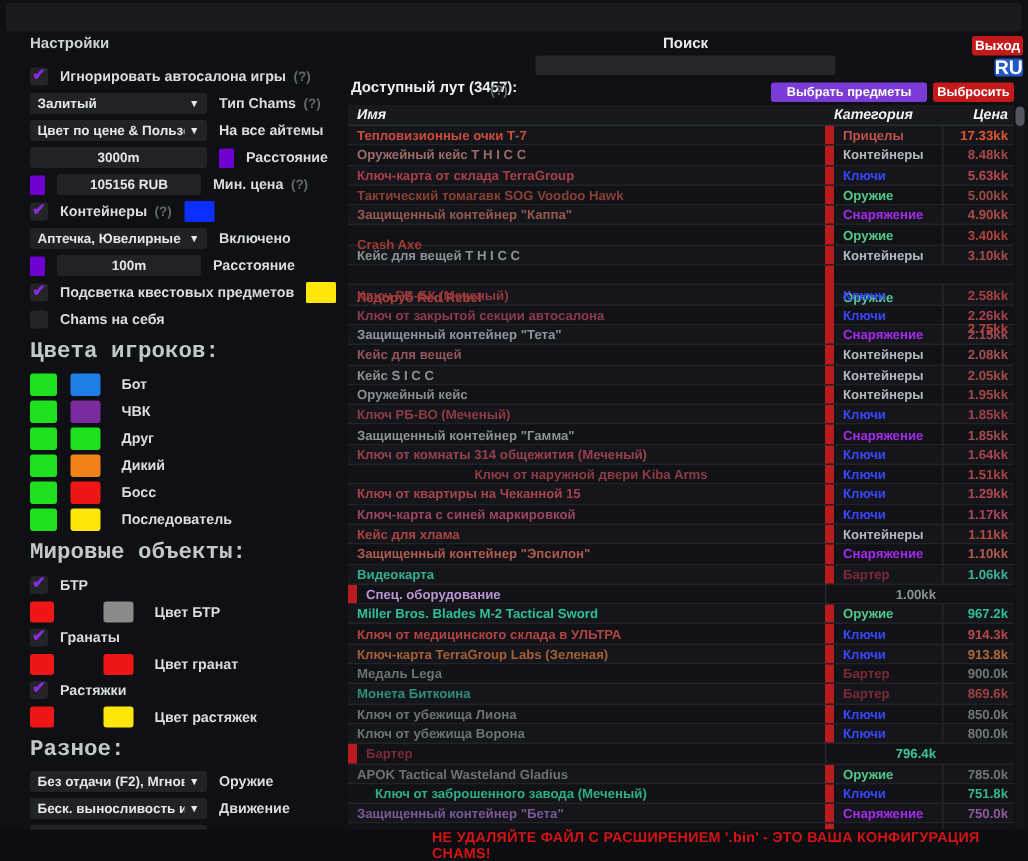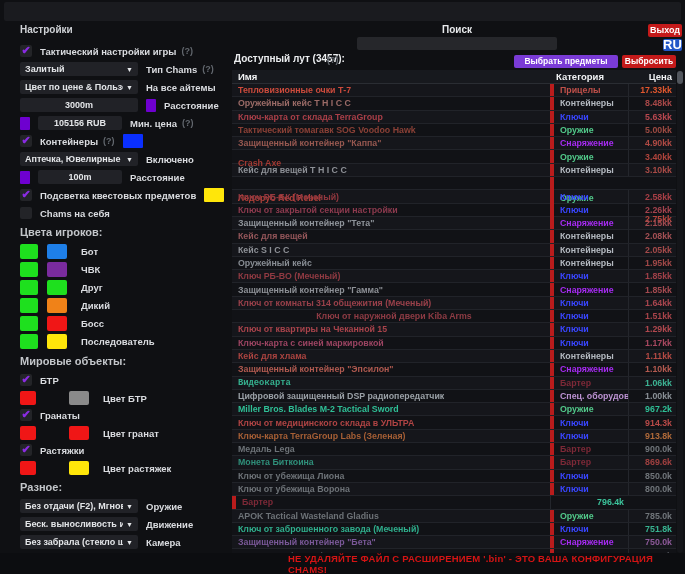--- a/index.html
+++ b/index.html
@@ -20,23 +20,23 @@
   .tick{color:#8a2be2;font-size:11px;font-weight:bold;line-height:1;transform:translateY(-1px);}
   .s-label{font-size:9.5px;font-weight:bold;color:#dadce0;}
   .help{font-size:9px;font-weight:bold;color:#63686f;margin-left:5px;}
   .dd{width:118px;height:14px;background:#212227;border-radius:2px;display:flex;align-items:center;
       padding:0 5px;box-sizing:border-box;margin-right:8px;flex:0 0 auto;overflow:hidden;}
   .dd-val{font-size:9px;font-weight:bold;color:#e4e6e9;flex:1;overflow:hidden;white-space:nowrap;}
   .dd-arrow{font-size:7px;color:#e4e6e9;margin-left:3px;}
   .inp{width:118px;height:14px;background:#212227;border:none;border-radius:2px;color:#e4e6e9;
        font-family:"Liberation Sans",sans-serif;font-size:9px;font-weight:bold;text-align:center;
        margin-right:8px;flex:0 0 auto;box-sizing:border-box;}
-  .inp.narrow{width:84px;}
+  .inp.narrow{width:96px;}
   .sw{width:10px;height:13px;border-radius:1px;flex:0 0 auto;margin-right:8px;}
-  .sec-title{font-size:11px;font-weight:bold;color:#c3c6ca;margin:6px 0 6px 0;}
+  .sec-title{font-size:15px;font-weight:bold;color:#c3c6ca;margin:6px 0 6px 0;font-family:Liberation Mono, monospace;}
   .pc-row{display:flex;align-items:center;height:15px;margin-bottom:3px;}
   .pc-row .sw1{width:18px;height:15px;border-radius:2px;margin-right:9px;}
   .pc-row .sw2{width:20px;height:15px;border-radius:2px;margin-right:14px;}
   .pc-row .s-label{font-size:9.5px;}
   .wc-row{display:flex;align-items:center;height:14px;margin-bottom:3px;}
   .wc-row .sw1{width:16px;height:14px;border-radius:2px;margin-right:33px;}
   .wc-row .sw2{width:20px;height:14px;border-radius:2px;margin-right:14px;}
 
   
   .search-label{position:absolute;left:357px;top:24px;width:200px;text-align:center;
@@ -47,28 +47,28 @@
   .btn-exit{left:648px;top:24px;width:34px;height:13px;line-height:13px;font-size:9px;background:#c41a1a;}
   .btn-lang{left:663px;top:39px;width:19px;height:12px;line-height:12px;font-size:13px;background:#2257c8;}
   .loot-title{position:absolute;left:234px;top:53px;font-size:10px;font-weight:bold;color:#eceef0;}
   .loot-help{position:absolute;left:327px;top:55px;font-size:9px;font-weight:bold;color:#63686f;}
   .btn-kappa{left:514px;top:55px;width:104px;height:13px;line-height:13px;font-size:8.5px;background:#7a3bd6;}
   .btn-drop{left:622px;top:55px;width:54px;height:13px;line-height:13px;font-size:8.5px;background:#c41a1a;}
 
   
   .loot-table{position:absolute;left:232px;top:70px;width:444px;height:483px;overflow:hidden;}
   .t-head,.t-row{display:grid;grid-template-columns:318px 78px 48px;align-items:center;}
-  .t-head{height:13px;background:#17191e;border-bottom:1px solid #2a2d33;}
+  .t-head{height:13px;background:#17191e;border-bottom:1px solid #2a2d33;font-style:italic;}
   .t-head span{font-size:9.5px;font-weight:bold;color:#f0f2f4;padding-left:6px;}
   .t-head span:last-child{text-align:right;padding-right:4px;}
   .t-row{height:12.3px;border-bottom:1px solid #212329;}
   .t-row:nth-child(odd){background:#15161b;}
   .t-row:nth-child(even){background:#111216;}
   .t-cell{font-size:8.8px;font-weight:bold;overflow:hidden;white-space:nowrap;padding-left:6px;}
-  .t-cat{border-left:4px solid #b91c1c;height:100%;display:flex;align-items:center;box-sizing:border-box;}
+  .t-cat{border-left:6px solid #b91c1c;height:100%;display:flex;align-items:center;box-sizing:border-box;}
   .t-price{text-align:center;padding-right:4px;border-left:1px solid #24262c;height:100%;
            display:flex;align-items:center;justify-content:flex-end;box-sizing:border-box;padding-left:17px;}
   .scrollbar{position:absolute;left:677px;top:70px;width:6px;height:483px;background:#141519;border-radius:3px;}
   .scroll-thumb{position:absolute;left:0;top:1px;width:6px;height:13px;background:#52565d;border-radius:3px;}
 
   
   .footer{position:absolute;left:0;right:0;bottom:0;height:21px;background:#0c0d10;
     display:flex;align-items:center;}
   .footer span{margin-left:288px;font-size:9.5px;font-weight:bold;color:#d51414;letter-spacing:.2px;}
 </style>
@@ -77,21 +77,21 @@
 
 <div class="titlebar"></div>
 
 <div class="sidebar">
   <div class="sb-title">Настройки</div>
 
   <div class="s-row">
     <span class="cb">
         <span class="tick">✔</span>
       </span>
-    <span class="s-label">Тактический настройки игры</span>
+    <span class="s-label">Игнорировать автосалона игры</span>
     <span class="help">(?)</span>
   </div>
 
   <div class="s-row">
     <div class="dd">
       <span class="dd-val">Залитый</span>
       <span class="dd-arrow">▼</span>
     </div>
     <span class="s-label">Тип Chams</span>
     <span class="help">(?)</span>
@@ -320,21 +320,21 @@
         <span class="t-cell" style="color: rgb(178, 64, 56);">Ледоруб Red Rebel</span>
         <span class="t-cell t-cat" style="color: rgb(82, 201, 138);">Оружие</span>
         <span class="t-cell t-price" style="color: rgb(184, 69, 60); margin-top: 42px;">2.75kk</span>
       </div>
       <div class="t-row">
         <span class="t-cell" style="color: rgb(147, 56, 63);">Ключ РБ-БК (Меченый)</span>
         <span class="t-cell t-cat" style="color: rgb(57, 70, 255);">Ключи</span>
         <span class="t-cell t-price" style="color: rgb(168, 63, 70);">2.58kk</span>
       </div>
       <div class="t-row">
-        <span class="t-cell" style="color: rgb(140, 58, 78);">Ключ от закрытой секции настройки</span>
+        <span class="t-cell" style="color: rgb(140, 58, 78);">Ключ от закрытой секции автосалона</span>
         <span class="t-cell t-cat" style="color: rgb(57, 70, 255);">Ключи</span>
         <span class="t-cell t-price" style="color: rgb(164, 67, 78);">2.26kk</span>
       </div>
       <div class="t-row">
         <span class="t-cell" style="color: rgb(143, 148, 155);">Защищенный контейнер "Тета"</span>
         <span class="t-cell t-cat" style="color: rgb(165, 43, 240);">Снаряжение</span>
         <span class="t-cell t-price" style="color: rgb(160, 74, 80);">2.15kk</span>
       </div>
       <div class="t-row">
         <span class="t-cell" style="color: rgb(148, 86, 90);">Кейс для вещей</span>
@@ -385,26 +385,25 @@
         <span class="t-cell" style="color: rgb(171, 68, 64);">Кейс для хлама</span>
         <span class="t-cell t-cat" style="color: rgb(180, 185, 192);">Контейнеры</span>
         <span class="t-cell t-price" style="color: rgb(180, 74, 68);">1.11kk</span>
       </div>
       <div class="t-row">
         <span class="t-cell" style="color: rgb(176, 90, 80);">Защищенный контейнер "Эпсилон"</span>
         <span class="t-cell t-cat" style="color: rgb(165, 43, 240);">Снаряжение</span>
         <span class="t-cell t-price" style="color: rgb(180, 90, 80);">1.10kk</span>
       </div>
       <div class="t-row">
-        <span class="t-cell" style="color: rgb(53, 176, 142); font-family: Liberation Mono, monospace;">Видеокарта</span>
+        <span class="t-cell" style="color: rgb(53, 176, 142);">Видеокарта</span>
         <span class="t-cell t-cat" style="color: rgb(124, 41, 55);">Бартер</span>
         <span class="t-cell t-price" style="color: rgb(61, 179, 148);">1.06kk</span>
       </div>
       <div class="t-row">
-        <span class="t-cell" style="color: rgb(154, 160, 166);">Цифровой защищенный DSP радиопередатчик</span>
         <span class="t-cell t-cat" style="color: rgb(189, 147, 211);">Спец. оборудование</span>
         <span class="t-cell t-price" style="color: rgb(138, 144, 150);">1.00kk</span>
       </div>
       <div class="t-row">
         <span class="t-cell" style="color: rgb(47, 191, 150);">Miller Bros. Blades M-2 Tactical Sword</span>
         <span class="t-cell t-cat" style="color: rgb(82, 201, 138);">Оружие</span>
         <span class="t-cell t-price" style="color: rgb(47, 191, 150);">967.2k</span>
       </div>
       <div class="t-row">
         <span class="t-cell" style="color: rgb(176, 68, 68);">Ключ от медицинского склада в УЛЬТРА</span>
@@ -439,21 +438,21 @@
       <div class="t-row">
         <span class="t-cell t-cat" style="color: rgb(124, 41, 55);">Бартер</span>
         <span class="t-cell t-price" style="color: rgb(60, 196, 156);">796.4k</span>
       </div>
       <div class="t-row">
         <span class="t-cell" style="color: rgb(109, 114, 119);">APOK Tactical Wasteland Gladius</span>
         <span class="t-cell t-cat" style="color: rgb(82, 201, 138);">Оружие</span>
         <span class="t-cell t-price" style="color: rgb(112, 117, 122);">785.0k</span>
       </div>
       <div class="t-row">
-        <span class="t-cell" style="color: rgb(47, 174, 140);">Ключ от заброшенного завода (Меченый)</span>
+        <span class="t-cell" style="color: rgb(47, 174, 140); margin-left: 12px;">Ключ от заброшенного завода (Меченый)</span>
         <span class="t-cell t-cat" style="color: rgb(57, 70, 255);">Ключи</span>
         <span class="t-cell t-price" style="color: rgb(56, 180, 145);">751.8k</span>
       </div>
       <div class="t-row">
         <span class="t-cell" style="color: rgb(122, 88, 152);">Защищенный контейнер "Бета"</span>
         <span class="t-cell t-cat" style="color: rgb(165, 43, 240);">Снаряжение</span>
         <span class="t-cell t-price" style="color: rgb(142, 90, 154);">750.0k</span>
       </div>
       <div class="t-row">
         <span class="t-cell" style="color: rgb(74, 79, 85);">Ключ-карта (Синяя)</span>

